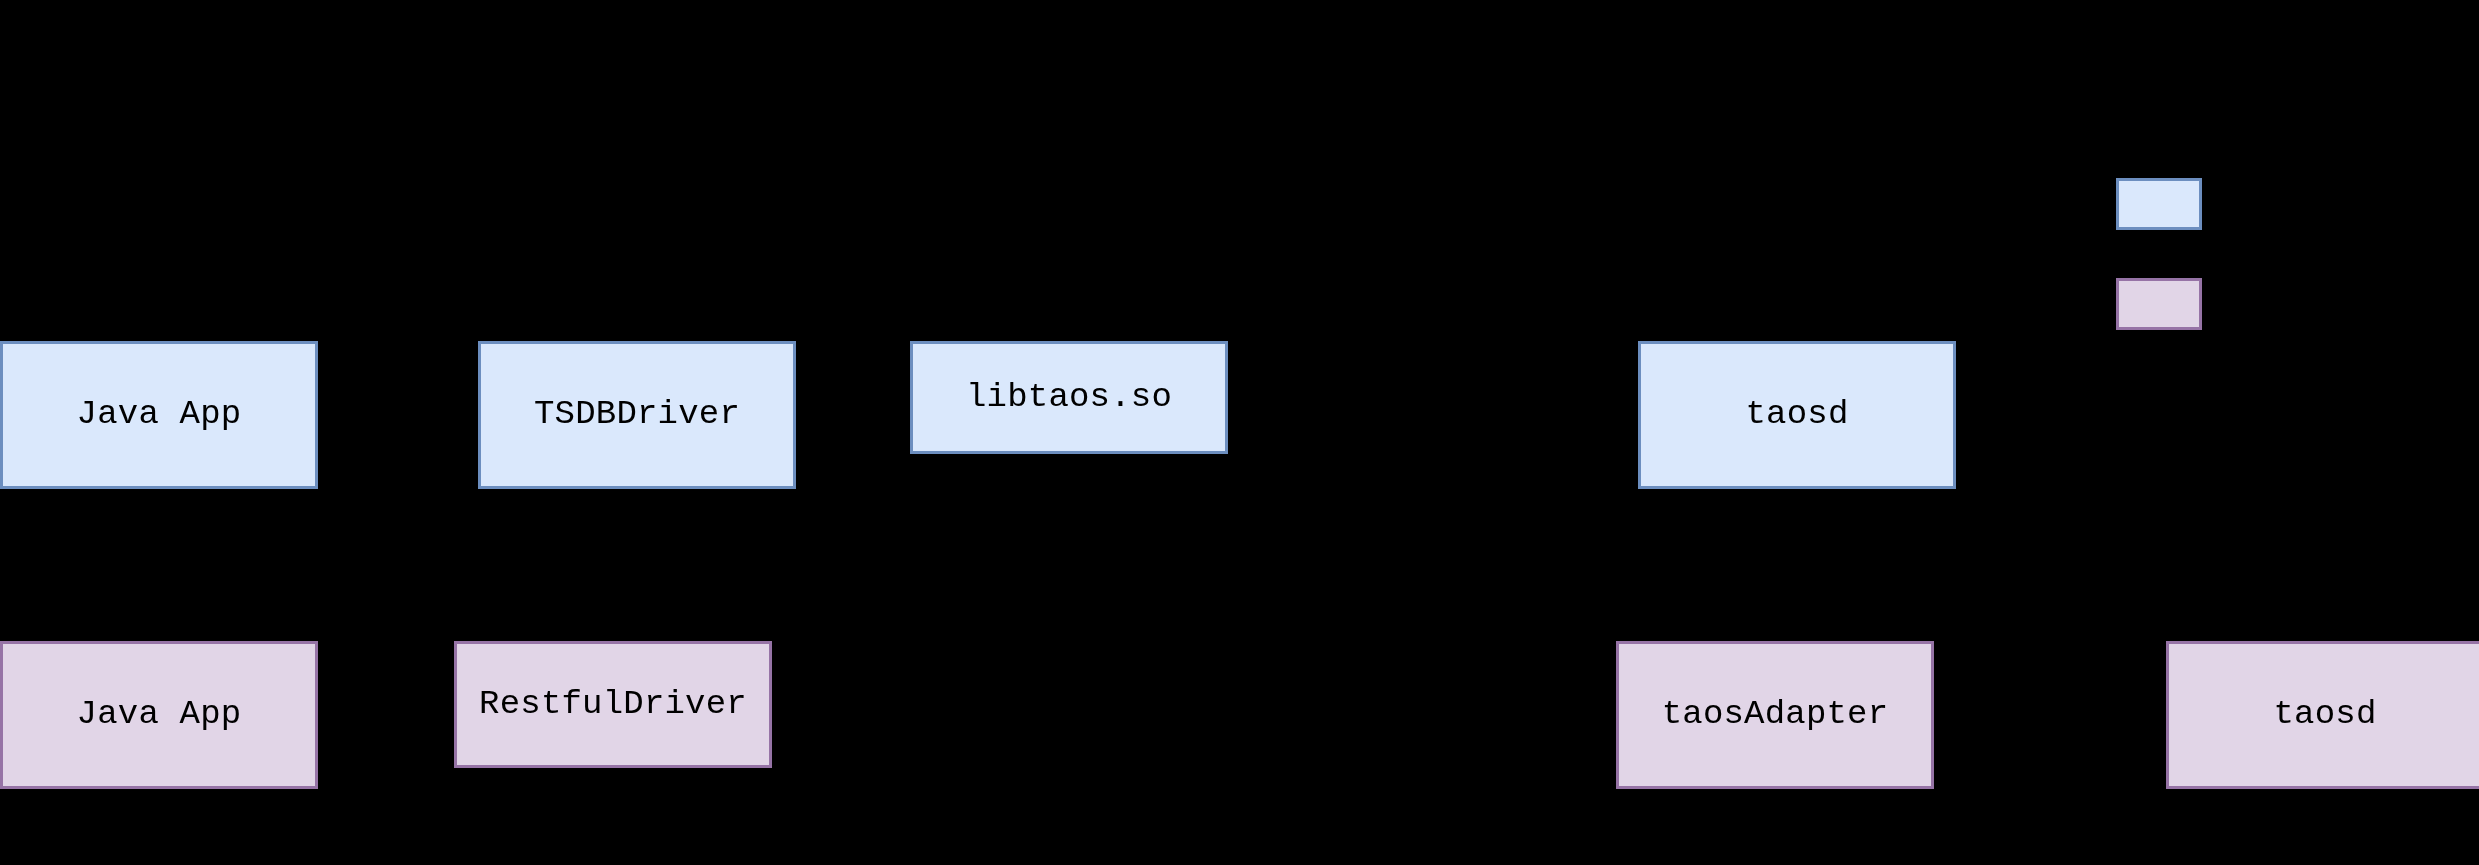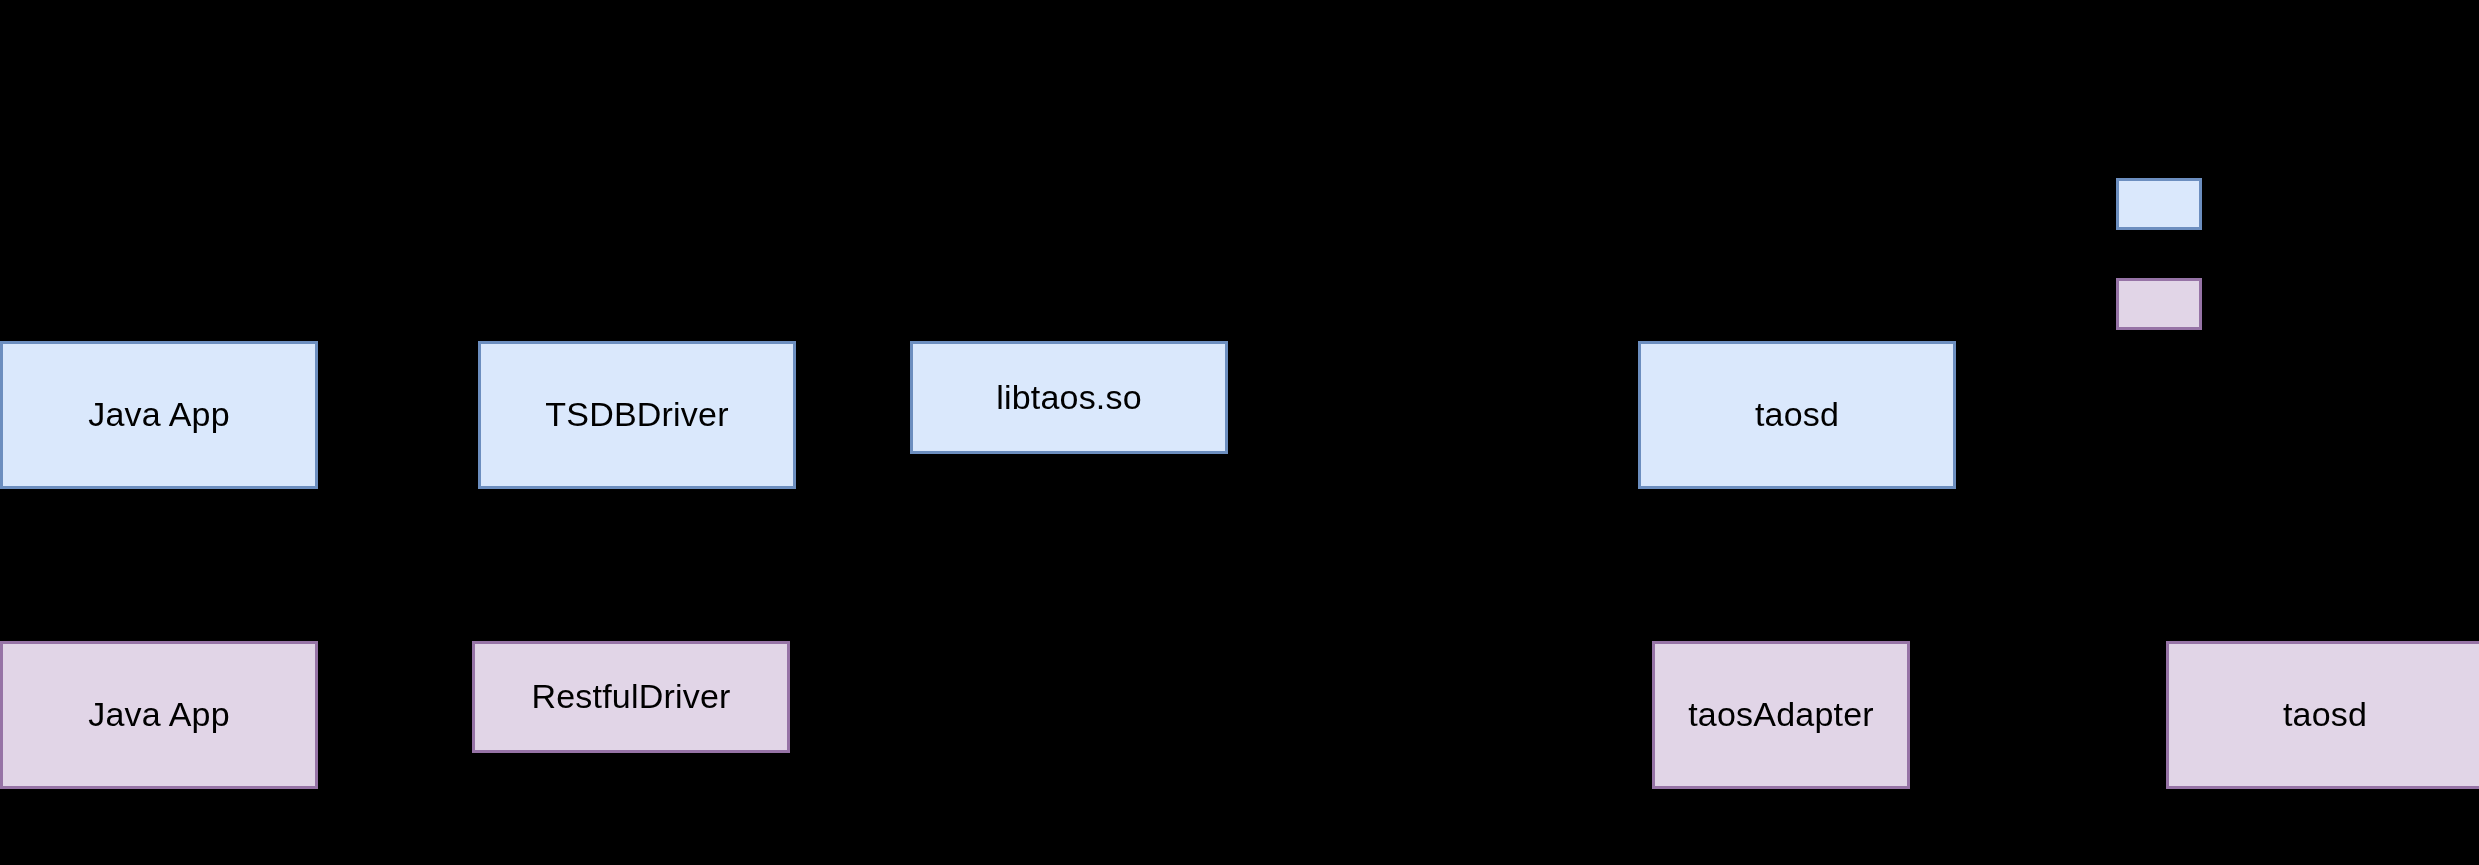--- a/index.html
+++ b/index.html
@@ -7,21 +7,21 @@
     margin: 0;
     padding: 0;
     background: #000000;
   }
   #canvas {
     position: relative;
     width: 2479px;
     height: 865px;
     background: #000000;
     overflow: hidden;
-    font-family: Liberation Sans, sans-serif;
+    font-family: Liberation Mono, monospace;
   }
   .node {
     position: absolute;
     box-sizing: border-box;
     display: flex;
     align-items: center;
     justify-content: center;
     border-style: solid;
     border-width: 3px;
     font-size: 34px;
@@ -98,24 +98,24 @@
       </div>
       <div class="node blue" style="left: 910px; top: 341px; width: 318px; height: 113px;">
         <span>libtaos.so</span>
       </div>
       <div class="node blue" style="left: 1638px; top: 341px; width: 318px; height: 148px;">
         <span>taosd</span>
       </div>
       <div class="node pink" style="left: 0px; top: 641px; width: 318px; height: 148px;">
         <span>Java App</span>
       </div>
-      <div class="node pink" style="left: 472px; top: 641px; width: 318px; height: 112px;">
+      <div class="node pink" style="left: 454px; top: 641px; width: 318px; height: 127px;">
         <span>RestfulDriver</span>
       </div>
-      <div class="node pink" style="left: 1652px; top: 641px; width: 258px; height: 148px;">
+      <div class="node pink" style="left: 1616px; top: 641px; width: 318px; height: 148px;">
         <span>taosAdapter</span>
       </div>
       <div class="node pink" style="left: 2166px; top: 641px; width: 318px; height: 148px;">
         <span>taosd</span>
       </div>
     </div>
 
   <div id="legend-layer">
       <div class="legend-swatch blue" style="left: 2116px; top: 178px; width: 86px; height: 52px;"></div>
       <div class="legend-swatch pink" style="left: 2116px; top: 278px; width: 86px; height: 52px;"></div>

